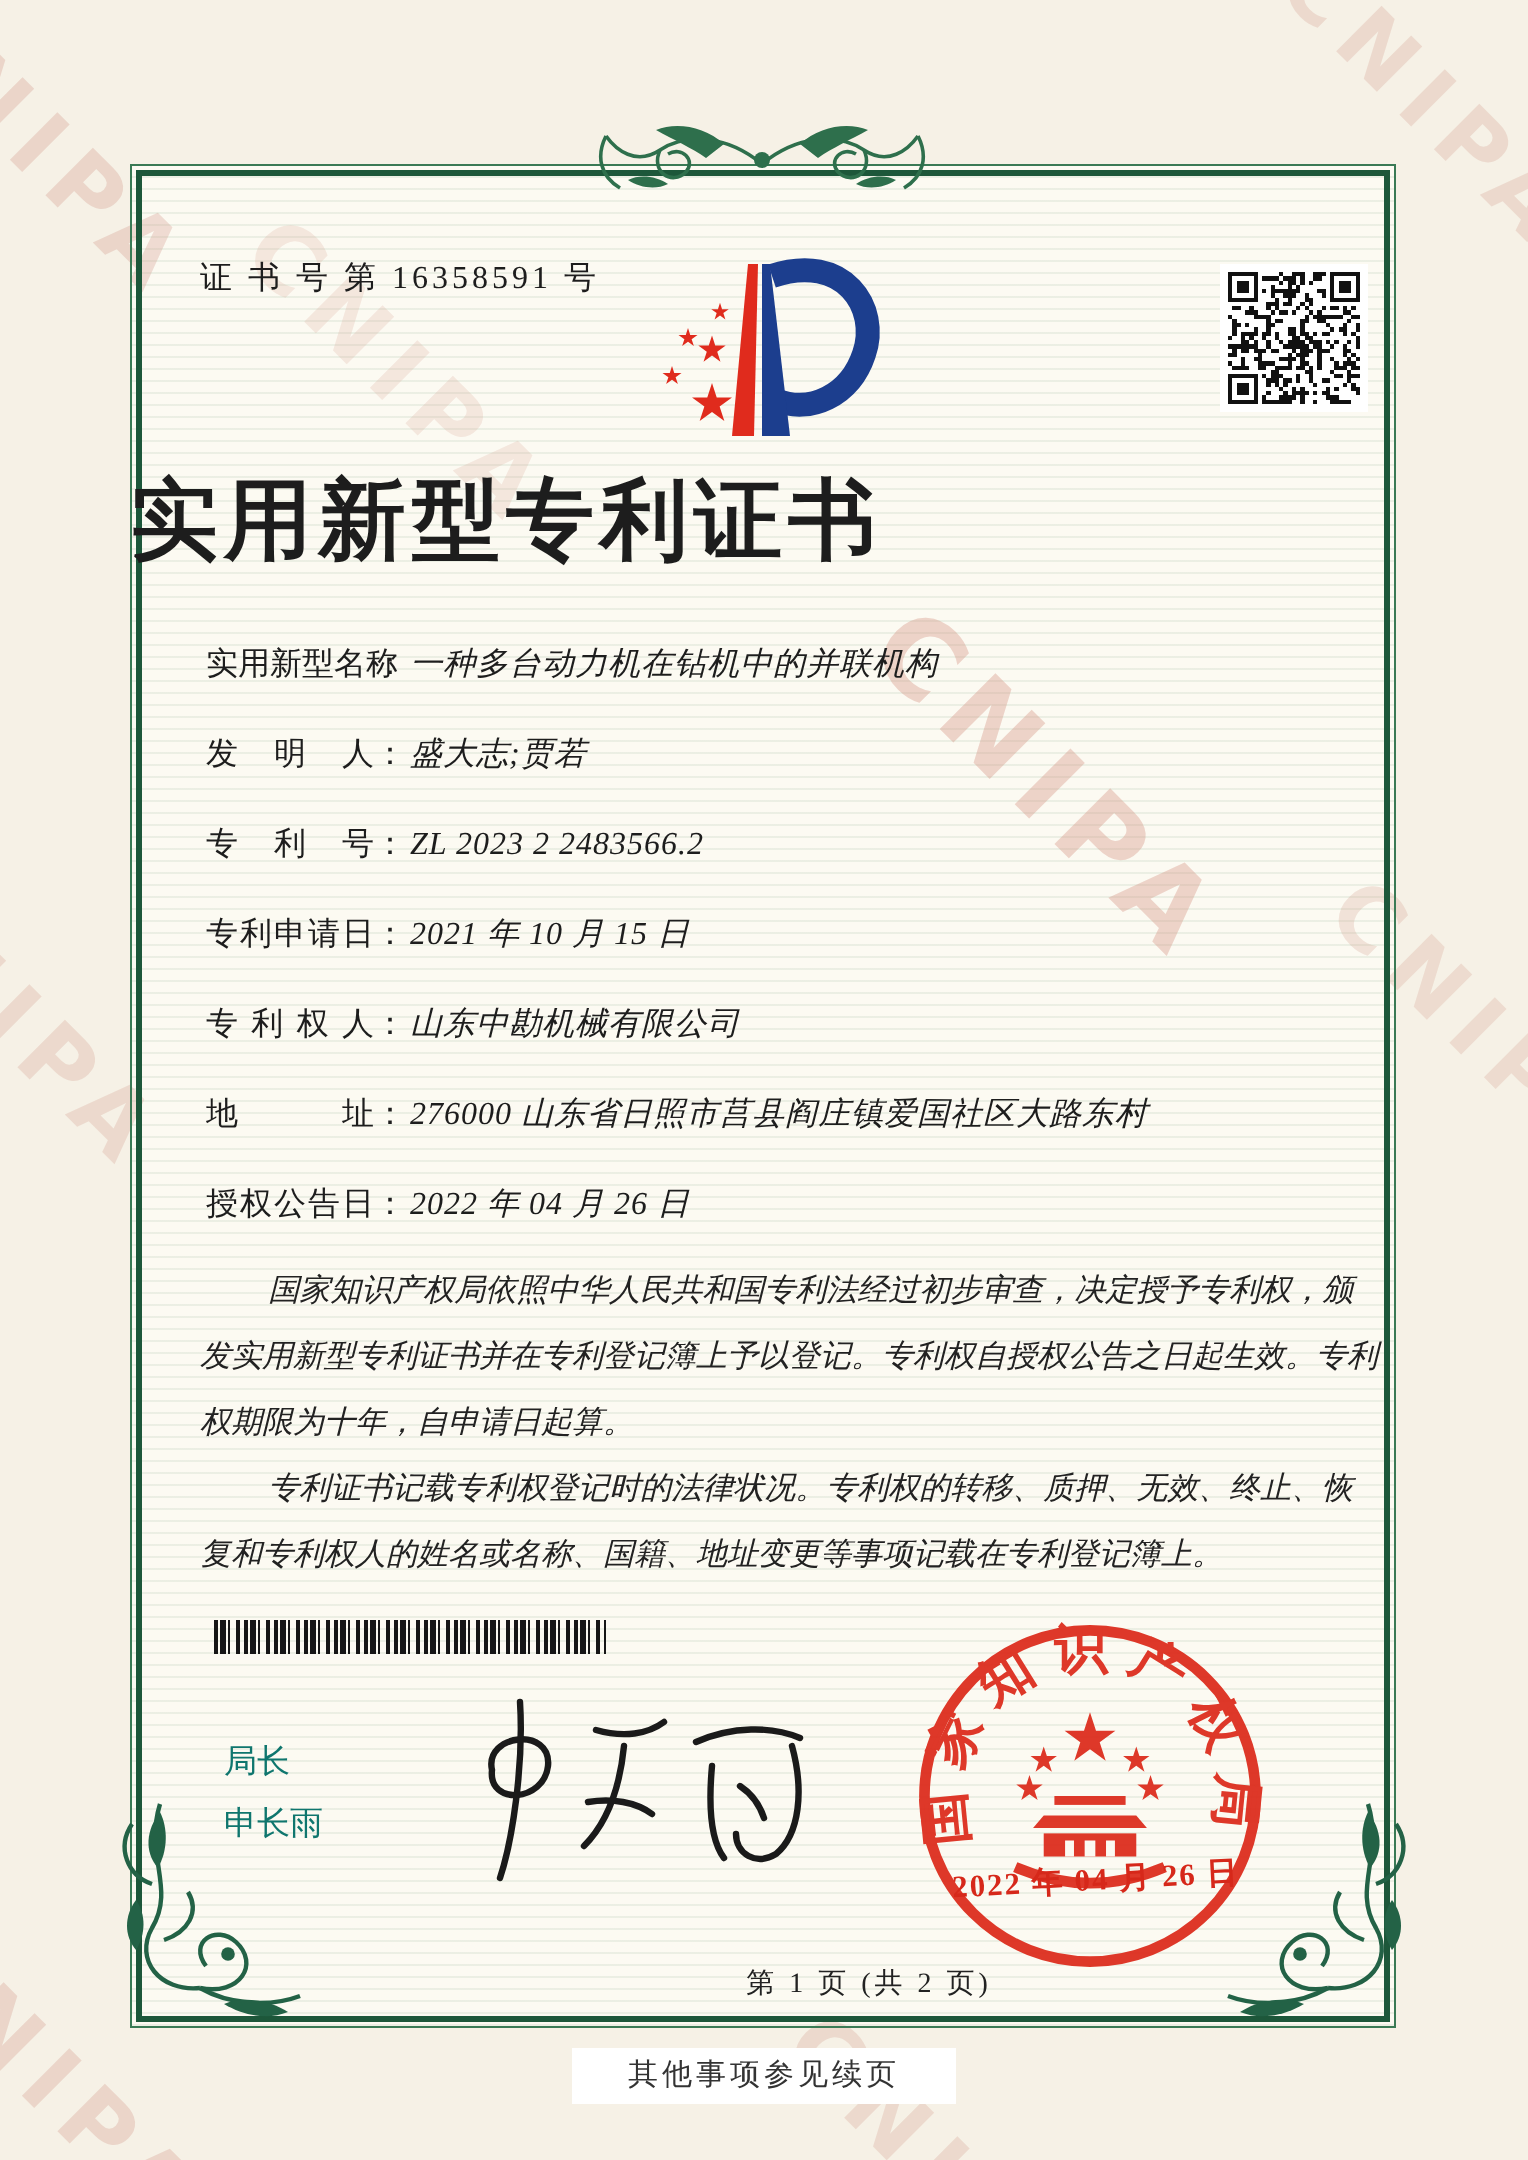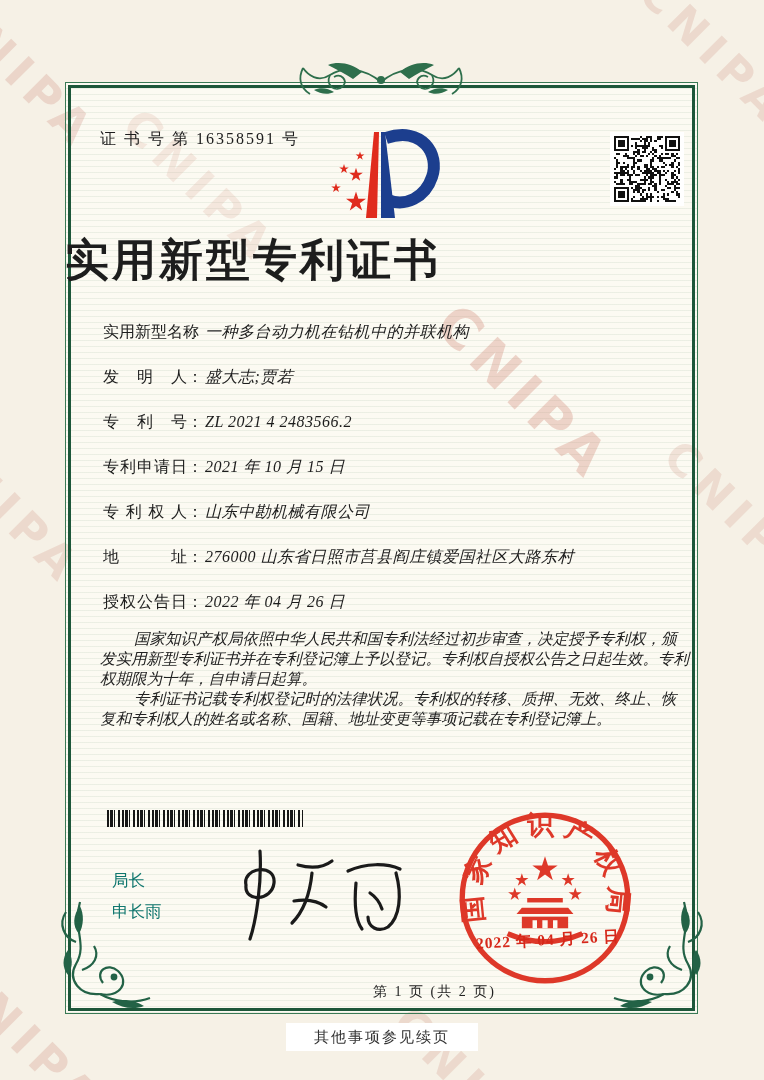--- a/index.html
+++ b/index.html
@@ -43,21 +43,21 @@
     font-size:44px; font-weight:700; letter-spacing:3px;
   }
   .fields{position:absolute; left:103px; top:322px; width:580px; font-size:16px;}
   .frow{position:absolute; left:0; width:580px; white-space:nowrap;}
   .flabel{display:inline-block; width:84px; text-align:justify; text-align-last:justify;}
   .fcolon{display:inline-block; width:18px;}
   .fvalue{letter-spacing:.5px;font-style:italic;}
   .pair2{position:absolute; left:287px; top:0;}
   .body-text{
     position:absolute; left:100px; top:629px; width:590px;
-    font-size:15.5px; line-height:20px; font-style:italic; color:#222;
+    font-size:15.5px; line-height:33px; font-style:italic; color:#222;
   }
   .body-text p{margin:0; text-indent:2.2em;}
   .barcode{
     position:absolute; left:107px; top:810px; width:196px; height:17px;
     background:repeating-linear-gradient(90deg,#161616 0 2px,transparent 2px 3px,#161616 3px 6px,transparent 6px 7px,#161616 7px 8px,transparent 8px 11px,#161616 11px 13px,transparent 13px 15px);
   }
   .signer{position:absolute; left:112px; top:870px; font-family:"DejaVu Sans","Liberation Sans",sans-serif; font-size:16.5px; color:#0f766e;}
   .signer div{margin-bottom:9px;}
   .signature{position:absolute; left:228px; top:843px;}
   .seal{position:absolute; left:456px; top:809px; width:178px; height:178px;}
@@ -173,21 +173,21 @@
     <div class="title">实用新型专利证书</div>
 
     <div class="fields">
       <div class="frow" style="top:0">
         <span class="flabel">实用新型名称</span><span class="fcolon">：</span><span class="fvalue">一种多台动力机在钻机中的并联机构</span>
       </div>
       <div class="frow" style="top:45px">
         <span class="flabel">发明人</span><span class="fcolon">：</span><span class="fvalue">盛大志;贾若</span>
       </div>
       <div class="frow" style="top:90px">
-        <span class="flabel">专利号</span><span class="fcolon">：</span><span class="fvalue">ZL 2021 4 2483566.2</span>
+        <span class="flabel">专利号</span><span class="fcolon">：</span><span class="fvalue">ZL 2023 2 2483566.2</span>
       </div>
       <div class="frow" style="top:135px">
         <span class="flabel">专利申请日</span><span class="fcolon">：</span><span class="fvalue">2021 年 10 月 15 日</span>
       </div>
       <div class="frow" style="top:180px">
         <span class="flabel">专利权人</span><span class="fcolon">：</span><span class="fvalue">山东中勘机械有限公司</span>
       </div>
       <div class="frow" style="top:225px">
         <span class="flabel">地址</span><span class="fcolon">：</span><span class="fvalue">276000 山东省日照市莒县阎庄镇爱国社区大路东村</span>
       </div>

